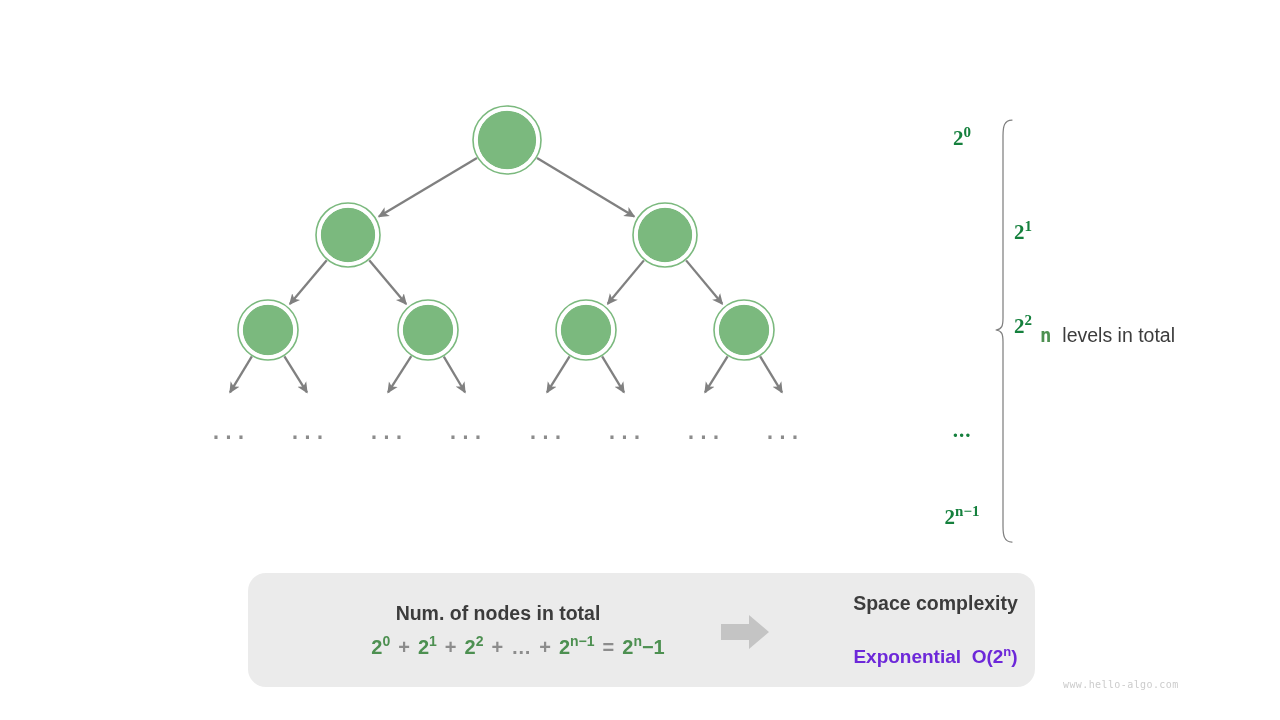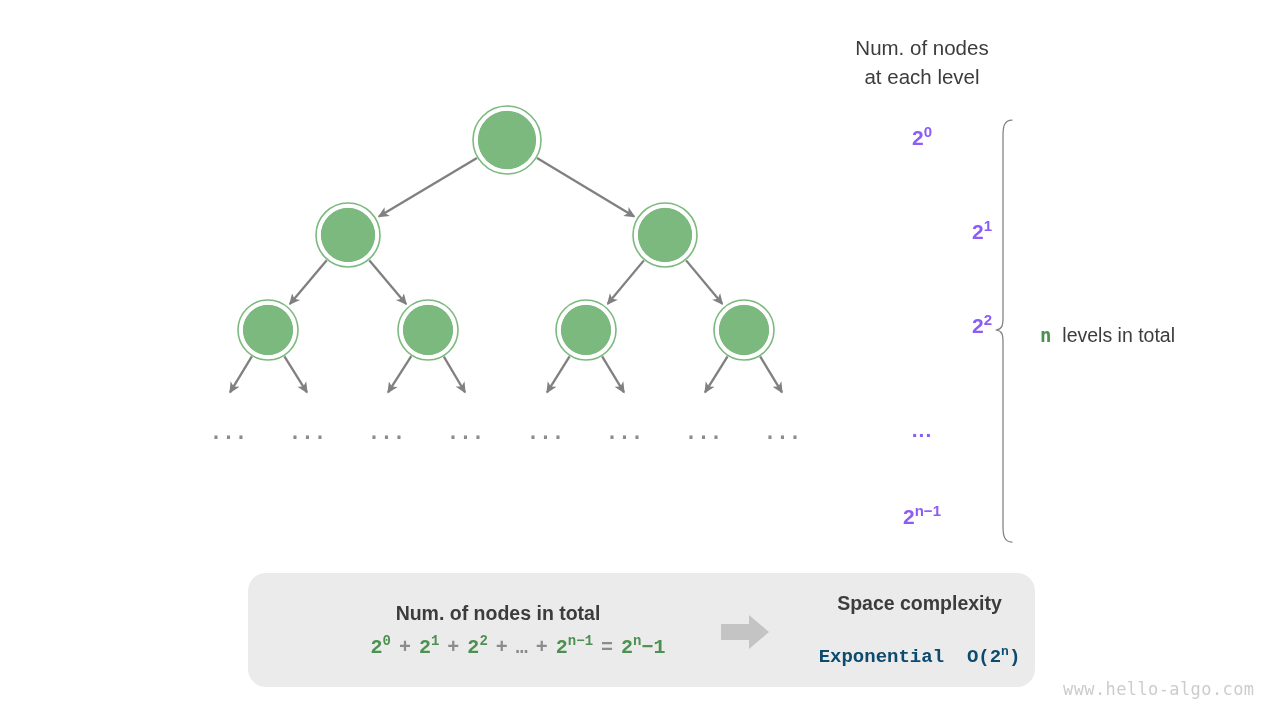--- a/index.html
+++ b/index.html
@@ -44,25 +44,25 @@
     line-height: 29px;
     color: #3c3c3c;
     white-space: pre-line;
   }
 
   
   .level-count {
     position: absolute;
     width: 140px;
     text-align: center;
-    left: 852px;
-    font-family: Liberation Sans, sans-serif;
+    left: 892px;
+    font-family: Liberation Serif, serif;
     font-weight: bold;
     font-size: 21px;
-    color: #8b5cf6;
+    color: #15803d;
     white-space: nowrap;
   }
   .level-count .exp {
     font-size: 15px;
     vertical-align: super;
     line-height: 0;
   }
   .level-count.dots {
     font-size: 21px;
     letter-spacing: 1px;
@@ -98,51 +98,51 @@
   .panel-col {
     position: absolute;
     top: 0;
     height: 114px;
     display: flex;
     flex-direction: column;
     align-items: center;
     justify-content: center;
   }
   #panel-left  { left: 0px;   width: 500px; }
-  #panel-right { left: 552px; width: 239px; gap: 20px; }
+  #panel-right { left: 568px; width: 239px; gap: 20px; }
 
   .panel-title {
     font-size: 19.5px;
     font-weight: bold;
     color: #3c3c3c;
     margin-bottom: 11px;
     white-space: nowrap;
   }
   .panel-formula {
-    font-family: Liberation Mono, monospace;
+    font-family: Liberation Sans, sans-serif;
     font-weight: bold;
     font-size: 20px;
     color: #4d9051;
     white-space: nowrap;
     margin-left: 40px;
   }
   .panel-formula .op {
     color: #8c8c8c;
     font-weight: bold;
   }
   .panel-formula .exp {
     font-size: 14px;
     vertical-align: super;
     line-height: 0;
   }
   .panel-result {
-    font-family: Liberation Mono, monospace;
+    font-family: Liberation Sans, sans-serif;
     font-weight: bold;
     font-size: 19px;
-    color: #0c4a6e;
+    color: #6d28d9;
     white-space: nowrap;
   }
   .panel-result .exp {
     font-size: 13px;
     vertical-align: super;
     line-height: 0;
   }
   #panel-arrow {
     position: absolute;
     left: 719px;
@@ -150,21 +150,21 @@
     width: 52px;
     height: 40px;
   }
 
   
   #watermark {
     position: absolute;
     left: 1063px;
     top: 679px;
     font-family: "DejaVu Sans Mono", monospace;
-    font-size: 17px;
+    font-size: 10px;
     color: #cccccc;
     letter-spacing: 0.4px;
     white-space: nowrap;
   }
 </style>
 </head>
 <body>
 
 <div id="stage">
 
@@ -242,22 +242,20 @@
       <div class="leaf-dots" style="position: absolute; left: 204px; top: 421px; width: 50px; text-align: center; font-family: &quot;DejaVu Sans Mono&quot;, monospace; font-weight: bold; font-size: 19px; letter-spacing: 1px; color: rgb(140, 140, 140);">...</div>
       <div class="leaf-dots" style="position: absolute; left: 283px; top: 421px; width: 50px; text-align: center; font-family: &quot;DejaVu Sans Mono&quot;, monospace; font-weight: bold; font-size: 19px; letter-spacing: 1px; color: rgb(140, 140, 140);">...</div>
       <div class="leaf-dots" style="position: absolute; left: 362px; top: 421px; width: 50px; text-align: center; font-family: &quot;DejaVu Sans Mono&quot;, monospace; font-weight: bold; font-size: 19px; letter-spacing: 1px; color: rgb(140, 140, 140);">...</div>
       <div class="leaf-dots" style="position: absolute; left: 441px; top: 421px; width: 50px; text-align: center; font-family: &quot;DejaVu Sans Mono&quot;, monospace; font-weight: bold; font-size: 19px; letter-spacing: 1px; color: rgb(140, 140, 140);">...</div>
       <div class="leaf-dots" style="position: absolute; left: 521px; top: 421px; width: 50px; text-align: center; font-family: &quot;DejaVu Sans Mono&quot;, monospace; font-weight: bold; font-size: 19px; letter-spacing: 1px; color: rgb(140, 140, 140);">...</div>
       <div class="leaf-dots" style="position: absolute; left: 600px; top: 421px; width: 50px; text-align: center; font-family: &quot;DejaVu Sans Mono&quot;, monospace; font-weight: bold; font-size: 19px; letter-spacing: 1px; color: rgb(140, 140, 140);">...</div>
       <div class="leaf-dots" style="position: absolute; left: 679px; top: 421px; width: 50px; text-align: center; font-family: &quot;DejaVu Sans Mono&quot;, monospace; font-weight: bold; font-size: 19px; letter-spacing: 1px; color: rgb(140, 140, 140);">...</div>
       <div class="leaf-dots" style="position: absolute; left: 758px; top: 421px; width: 50px; text-align: center; font-family: &quot;DejaVu Sans Mono&quot;, monospace; font-weight: bold; font-size: 19px; letter-spacing: 1px; color: rgb(140, 140, 140);">...</div>
     </div>
 
-  <div class="level-col-header">Num. of nodes
-at each level</div>
 
   <div id="level-counts-layer">
       <div class="level-count" style="top: 126px;"><span>2</span><span class="exp">0</span></div>
       <div class="level-count" style="top: 220px; text-align: right;"><span>2</span><span class="exp">1</span></div>
       <div class="level-count" style="top: 314px; text-align: right;"><span>2</span><span class="exp">2</span></div>
       <div class="level-count dots" style="top: 418px;">...</div>
       <div class="level-count" style="top: 505px;"><span>2</span><span class="exp">n−1</span></div>
     </div>
 
   <div class="brace-label">

